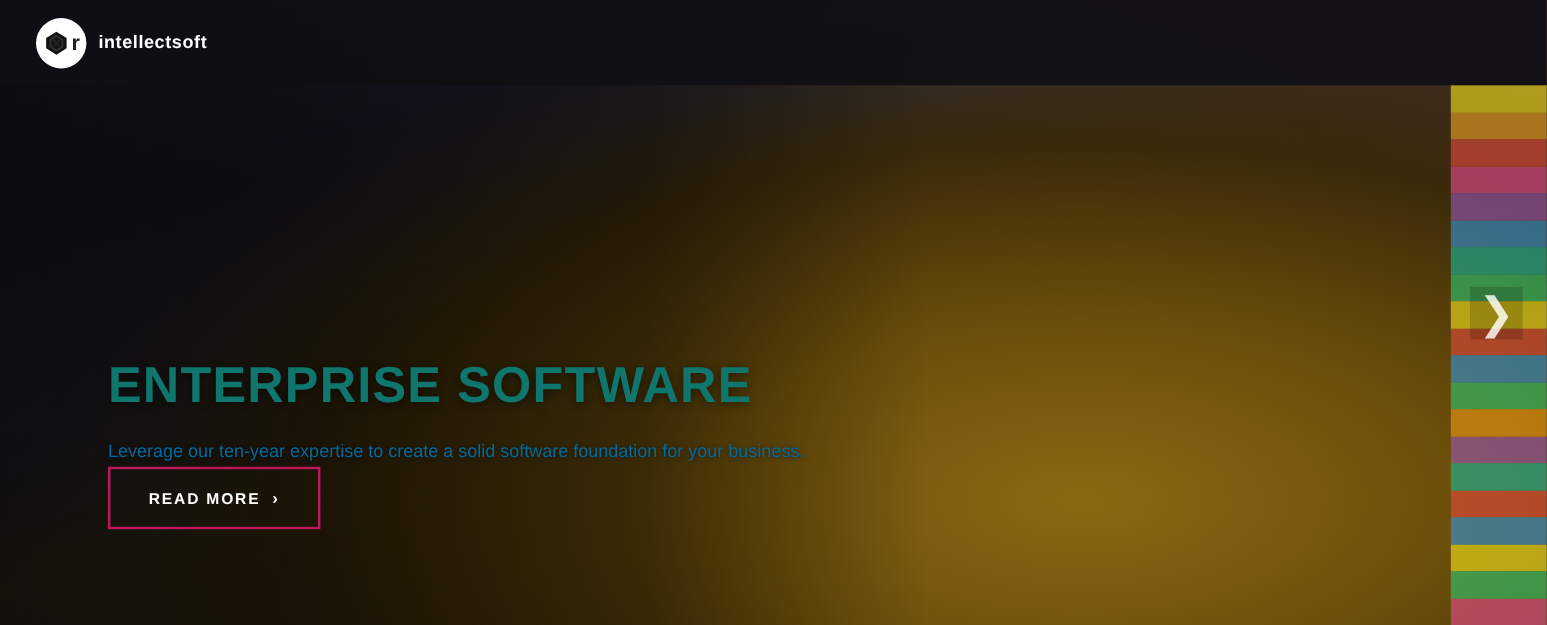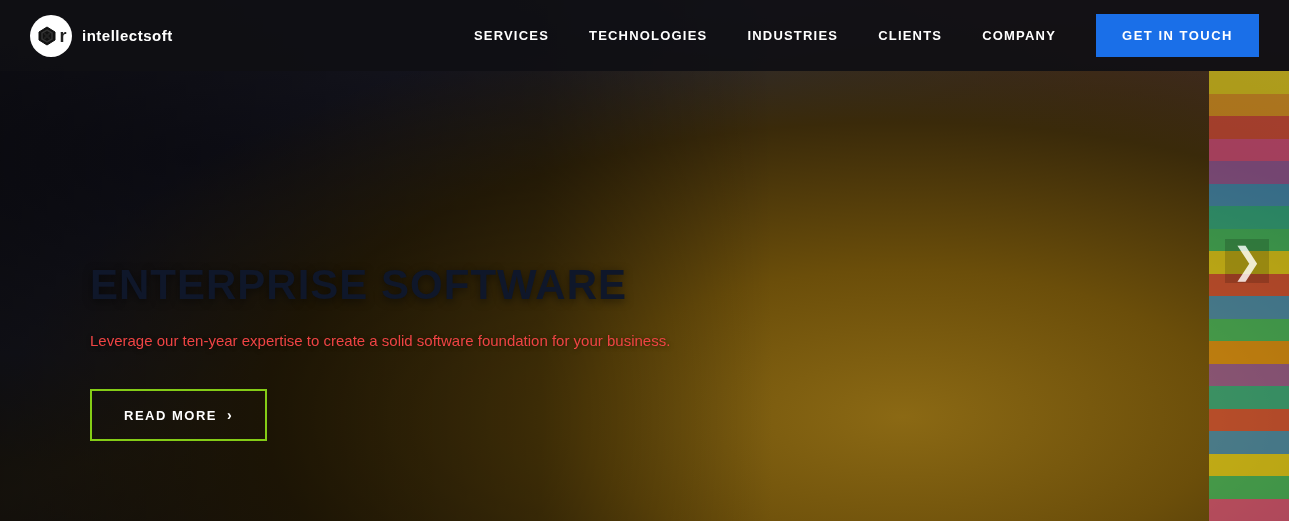--- a/index.html
+++ b/index.html
@@ -152,45 +152,44 @@
     
     .hero-content {
       position: absolute;
       bottom: 80px;
       left: 90px;
       z-index: 10;
       max-width: 620px;
     }
 
     .hero-title {
-      color: #0f172a;
+      color: #0f766e;
       font-size: 42px;
       font-weight: 800;
       line-height: 1.15;
       text-transform: uppercase;
       letter-spacing: 1px;
       margin-bottom: 20px;
       text-shadow: 0 2px 8px rgba(0,0,0,0.5);
     }
 
     .hero-subtitle {
-      color: #ef4444;
+      color: #0369a1;
       font-size: 15px;
       font-weight: 400;
       line-height: 1.6;
-      margin-bottom: 36px;
       text-shadow: 0 1px 4px rgba(0,0,0,0.5);
     }
 
     .read-more-btn {
       display: inline-flex;
       align-items: center;
       gap: 10px;
       padding: 16px 32px;
-      border: 2px solid #84cc16;
+      border: 2px solid #be185d;
       background: transparent;
       color: #ffffff;
       font-size: 13px;
       font-weight: 700;
       letter-spacing: 1.5px;
       text-transform: uppercase;
       cursor: pointer;
     }
 
     .read-more-btn .chevron {
@@ -273,28 +272,20 @@
           <circle cx="12" cy="12" r="3" fill="#111"></circle>
           <path d="M9 9 L15 15 M15 9 L9 15" stroke="#222" stroke-width="2"></path>
         </svg>
         <span style="font-size:18px;font-weight:900;color:#222;line-height:1;">r</span>
       </div>
       <span class="logo-text">
         <span style="font-weight:700;">intellect</span><span>soft</span>
       </span>
     </a>
 
-    <nav class="nav">
-      <a class="nav-item" href="#">SERVICES</a>
-      <a class="nav-item" href="#">TECHNOLOGIES</a>
-      <a class="nav-item" href="#">INDUSTRIES</a>
-      <a class="nav-item" href="#">CLIENTS</a>
-      <a class="nav-item" href="#">COMPANY</a>
-      <button class="cta-button">GET IN TOUCH</button>
-    </nav>
   </header>
 
   <div class="hero-content">
     <h1 class="hero-title">
       <span>ENTERPRISE SOFTWARE</span><br>
     </h1>
     <p class="hero-subtitle">Leverage our ten-year expertise to create a solid software foundation for your business.</p>
     <button class="read-more-btn">
       <span>READ MORE</span>
       <span class="chevron">›</span>

